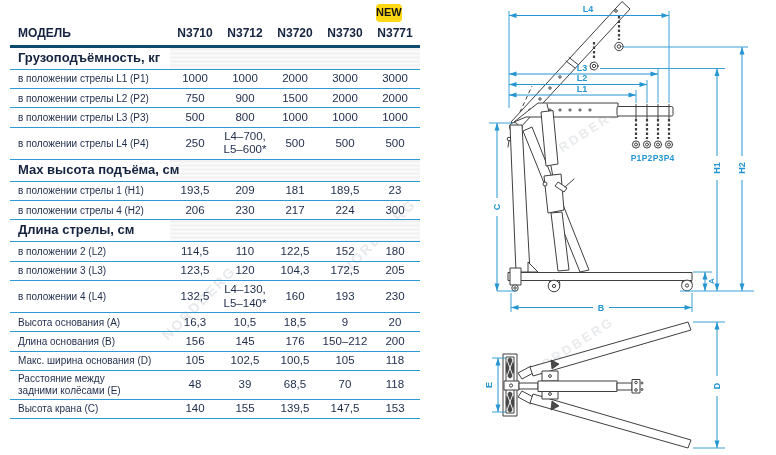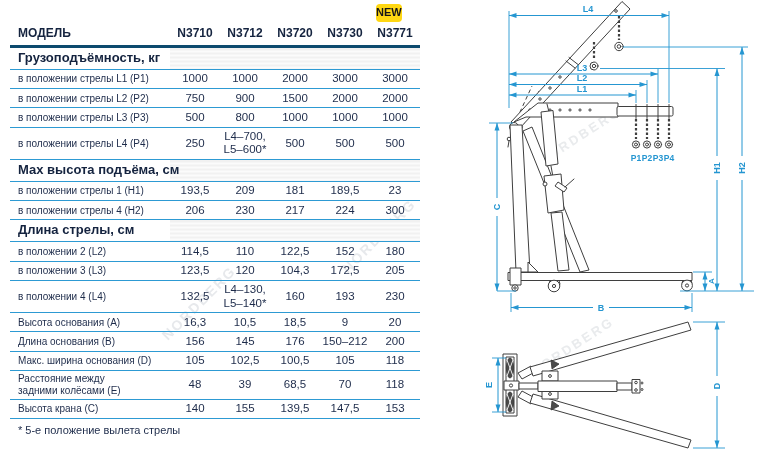--- a/index.html
+++ b/index.html
@@ -190,21 +190,20 @@
           <tr class="data">
             <td class="lab">Высота крана (C)</td>
             <td class="val">140</td>
             <td class="val">155</td>
             <td class="val">139,5</td>
             <td class="val">147,5</td>
             <td class="val">153</td>
           </tr>
         </tbody>
     </table>
-    <div class="footnote">* 5-е положение вылета стрелы</div>
   </div>
 
   <svg class="diagram" viewBox="0 0 346 455" xmlns="http://www.w3.org/2000/svg">
     <defs>
       <marker id="mE" orient="auto" markerWidth="9" markerHeight="7" refX="8" refY="3">
         <path d="M0.5,0.5 L8,3 L0.5,5.5 z" fill="#2596d1"></path>
       </marker>
       <marker id="mS" orient="auto" markerWidth="9" markerHeight="7" refX="0.5" refY="3">
         <path d="M8,0.5 L0.5,3 L8,5.5 z" fill="#2596d1"></path>
       </marker>

